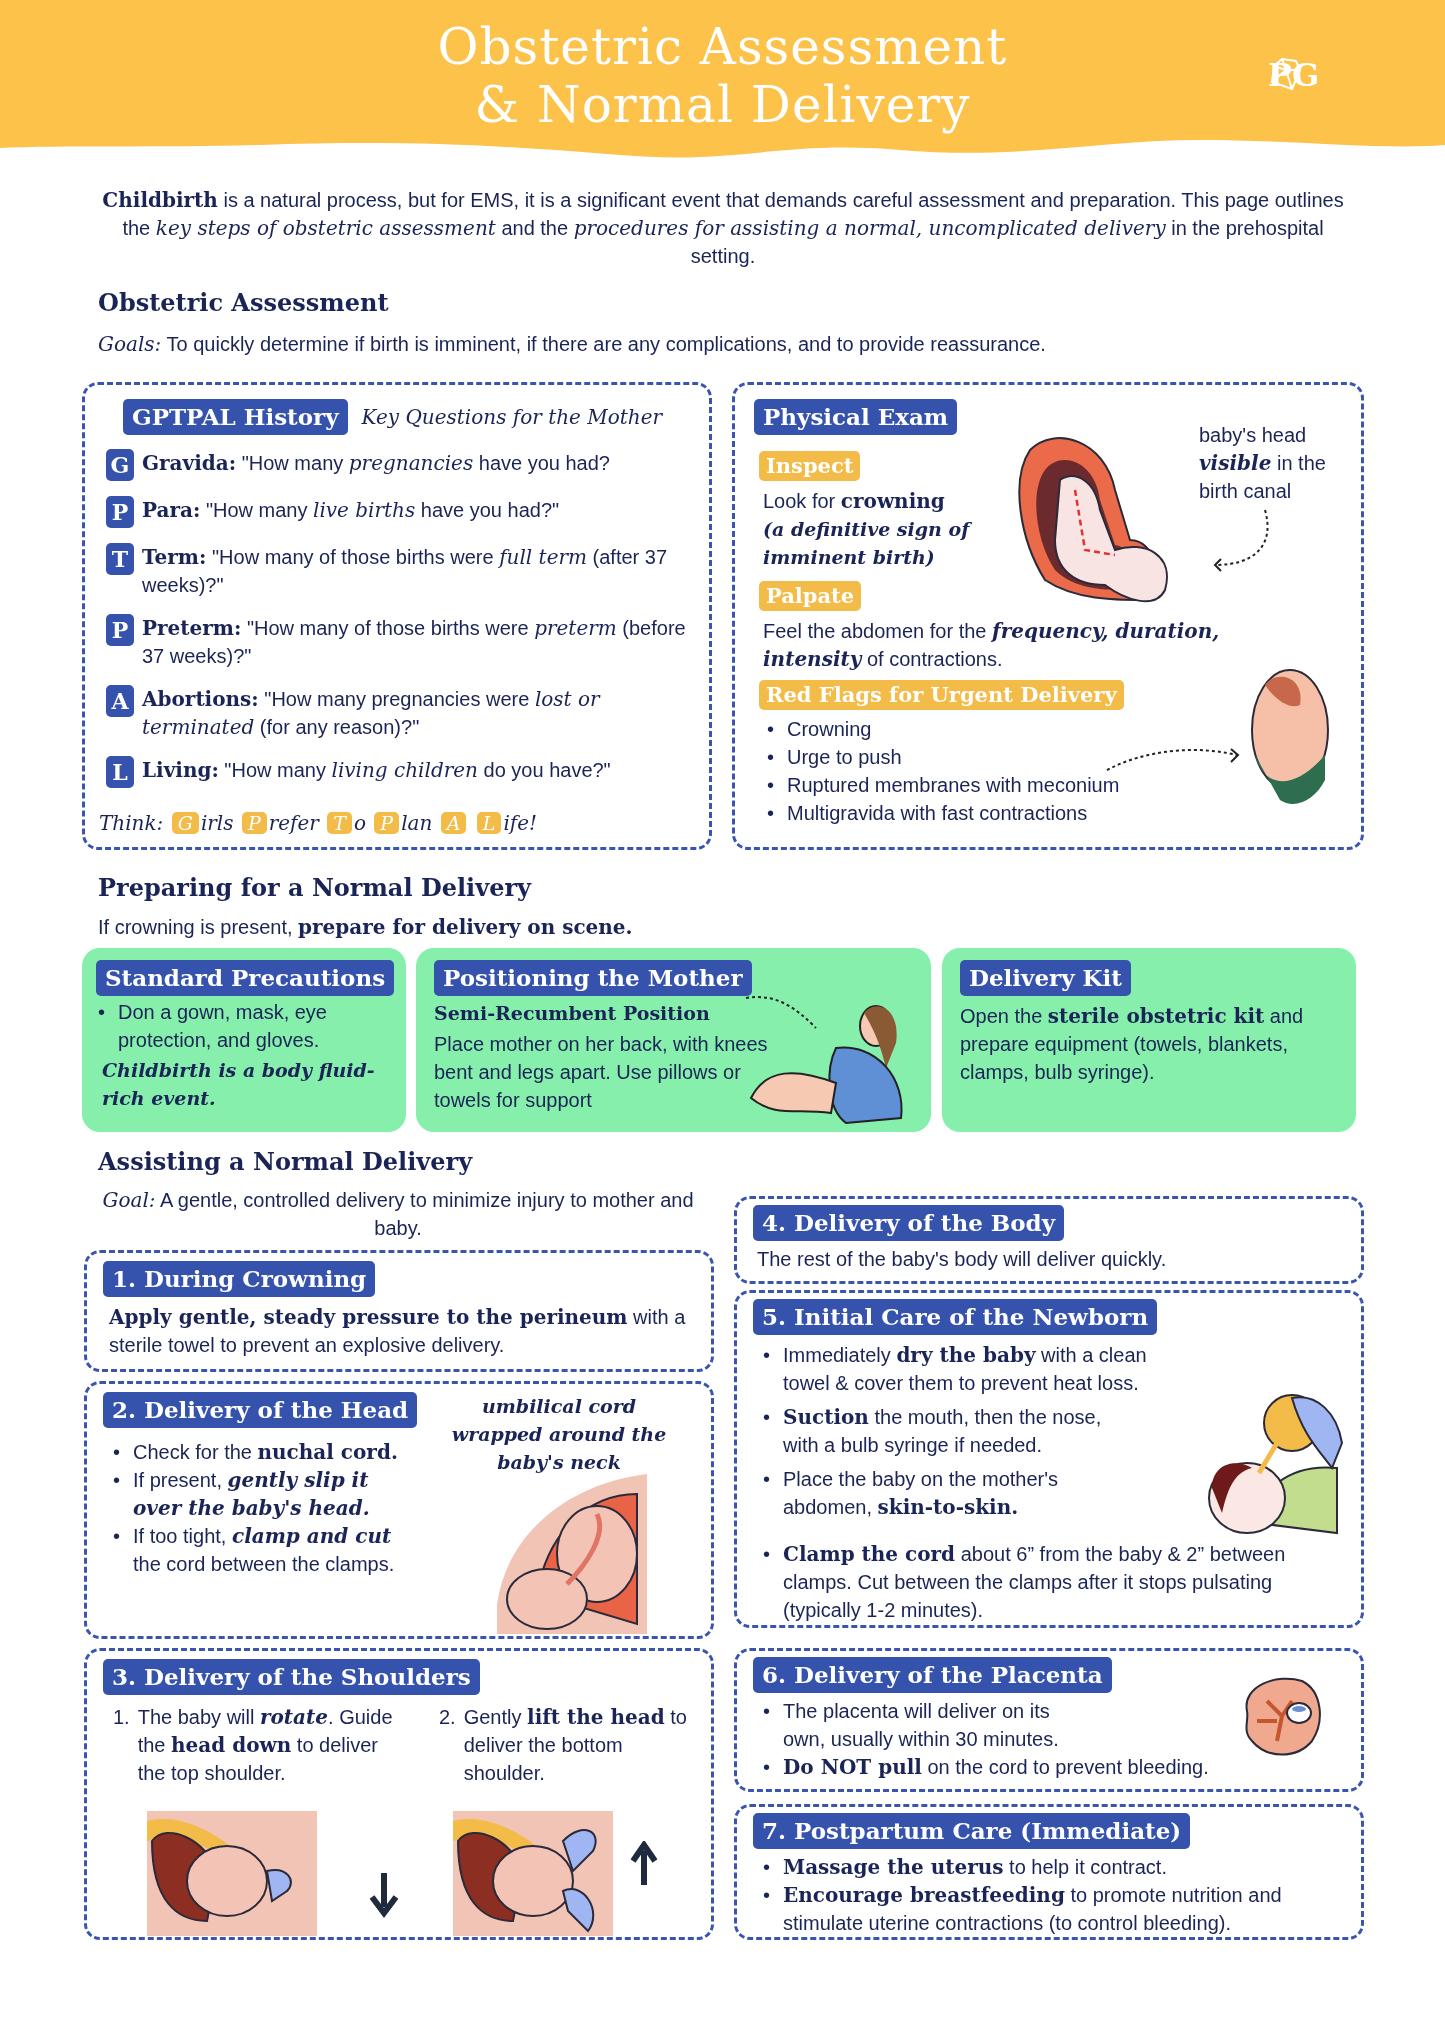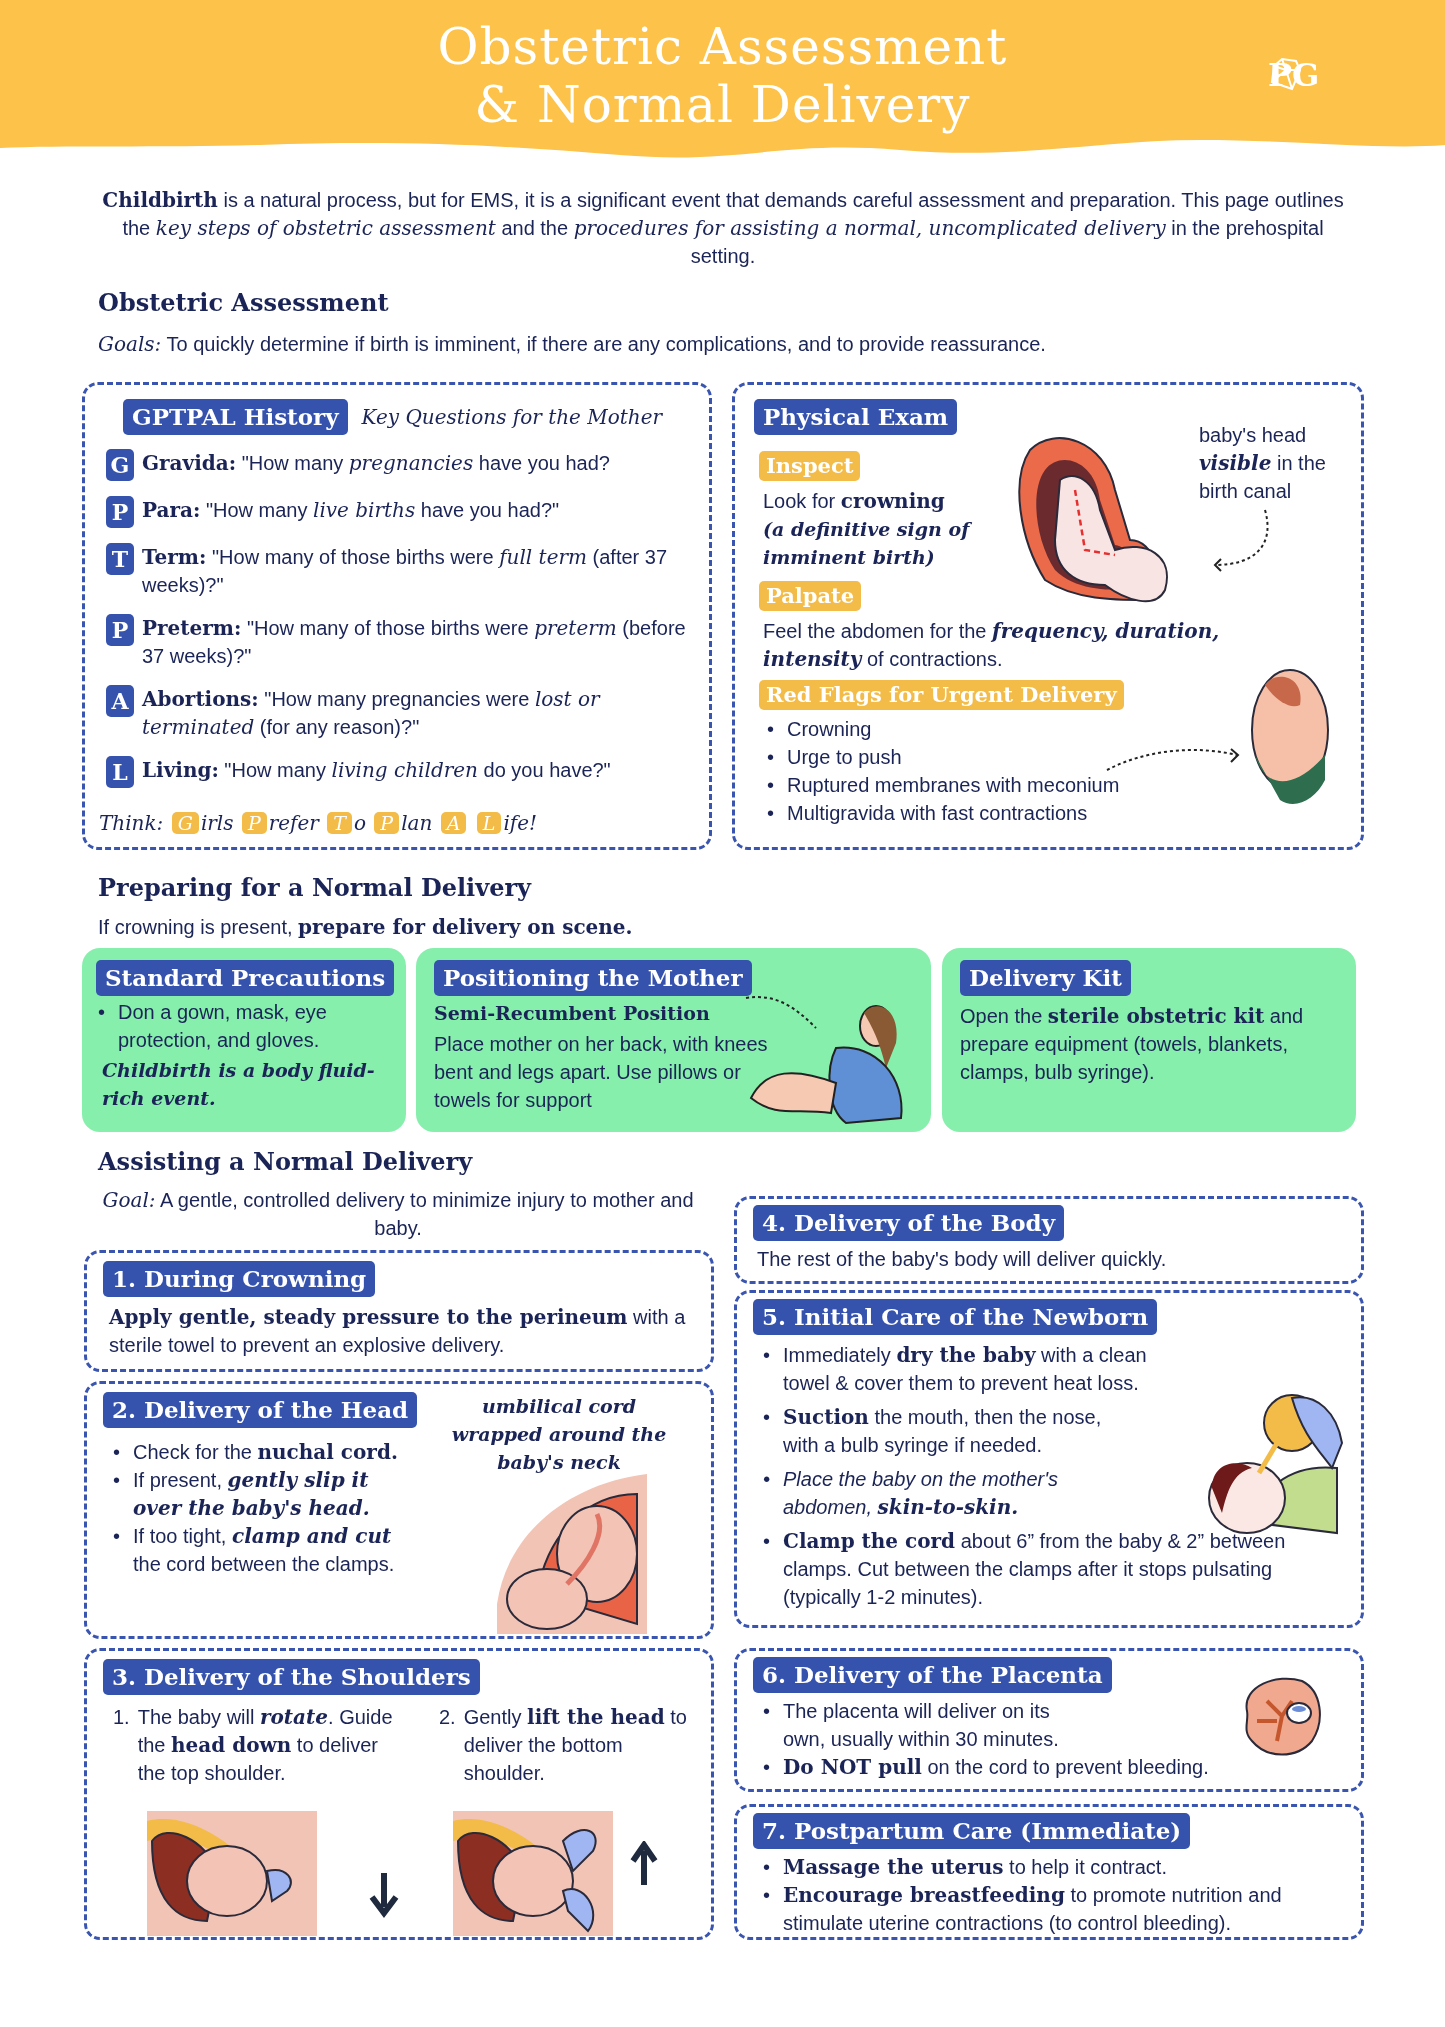--- a/index.html
+++ b/index.html
@@ -235,21 +235,21 @@
 <div class="dbox" style="left:734px; top:1196px; width:630px; height:88px;">
   <span class="pill" style="position:absolute; left:16px; top:6px;">4. Delivery of the Body</span>
   <div class="p" style="position:absolute; left:20px; top:46px;">The rest of the baby's body will deliver quickly.</div>
 </div>
 
 <div class="dbox" style="left:734px; top:1290px; width:630px; height:338px;">
   <span class="pill" style="position:absolute; left:16px; top:6px;">5. Initial Care of the Newborn</span>
   <ul class="bul" style="position:absolute; left:22px; top:48px; width:580px;">
     <li style="width:420px; margin-bottom:6px;"><span>Immediately </span><span class="b">dry the baby</span><span> with a clean towel &amp; cover them to prevent heat loss.</span></li>
     <li style="width:380px; margin-bottom:6px;"><span class="b">Suction</span><span> the mouth, then the nose, with a bulb syringe if needed.</span></li>
-    <li style="width:360px; margin-bottom:6px;font-style:italic;"><span>Place the baby on the mother's abdomen, </span><span class="b">skin-to-skin.</span></li>
+    <li style="width:360px; margin-bottom:19px;"><span>Place the baby on the mother's abdomen, </span><span class="b">skin-to-skin.</span></li>
     <li><span class="b">Clamp the cord</span><span> about 6” from the baby &amp; 2” between clamps. Cut between the clamps after it stops pulsating (typically 1-2 minutes).</span></li>
   </ul>
   <svg style="position:absolute; left:460px; top:100px;" width="150" height="150" viewBox="0 0 150 150">
     <path d="M60 130 C60 100 90 70 140 75 L140 140 Z" fill="#c3dd8f" stroke="#2a2a3a" stroke-width="2"></path>
     <ellipse cx="50" cy="105" rx="38" ry="35" fill="#fbe8e4" stroke="#2a2a3a" stroke-width="2"></ellipse>
     <path d="M15 95 C15 70 40 65 55 75 C35 80 30 100 25 120 Z" fill="#6e1a1a"></path>
     <ellipse cx="95" cy="30" rx="28" ry="28" fill="#f3bb48" stroke="#2a2a3a" stroke-width="2"></ellipse>
     <path d="M80 50 L62 80" stroke="#f3bb48" stroke-width="5"></path>
     <path d="M95 5 C120 0 140 20 145 50 L135 75 C120 55 105 40 95 5 Z" fill="#9fb6f2" stroke="#2a2a3a" stroke-width="2"></path>
   </svg>

